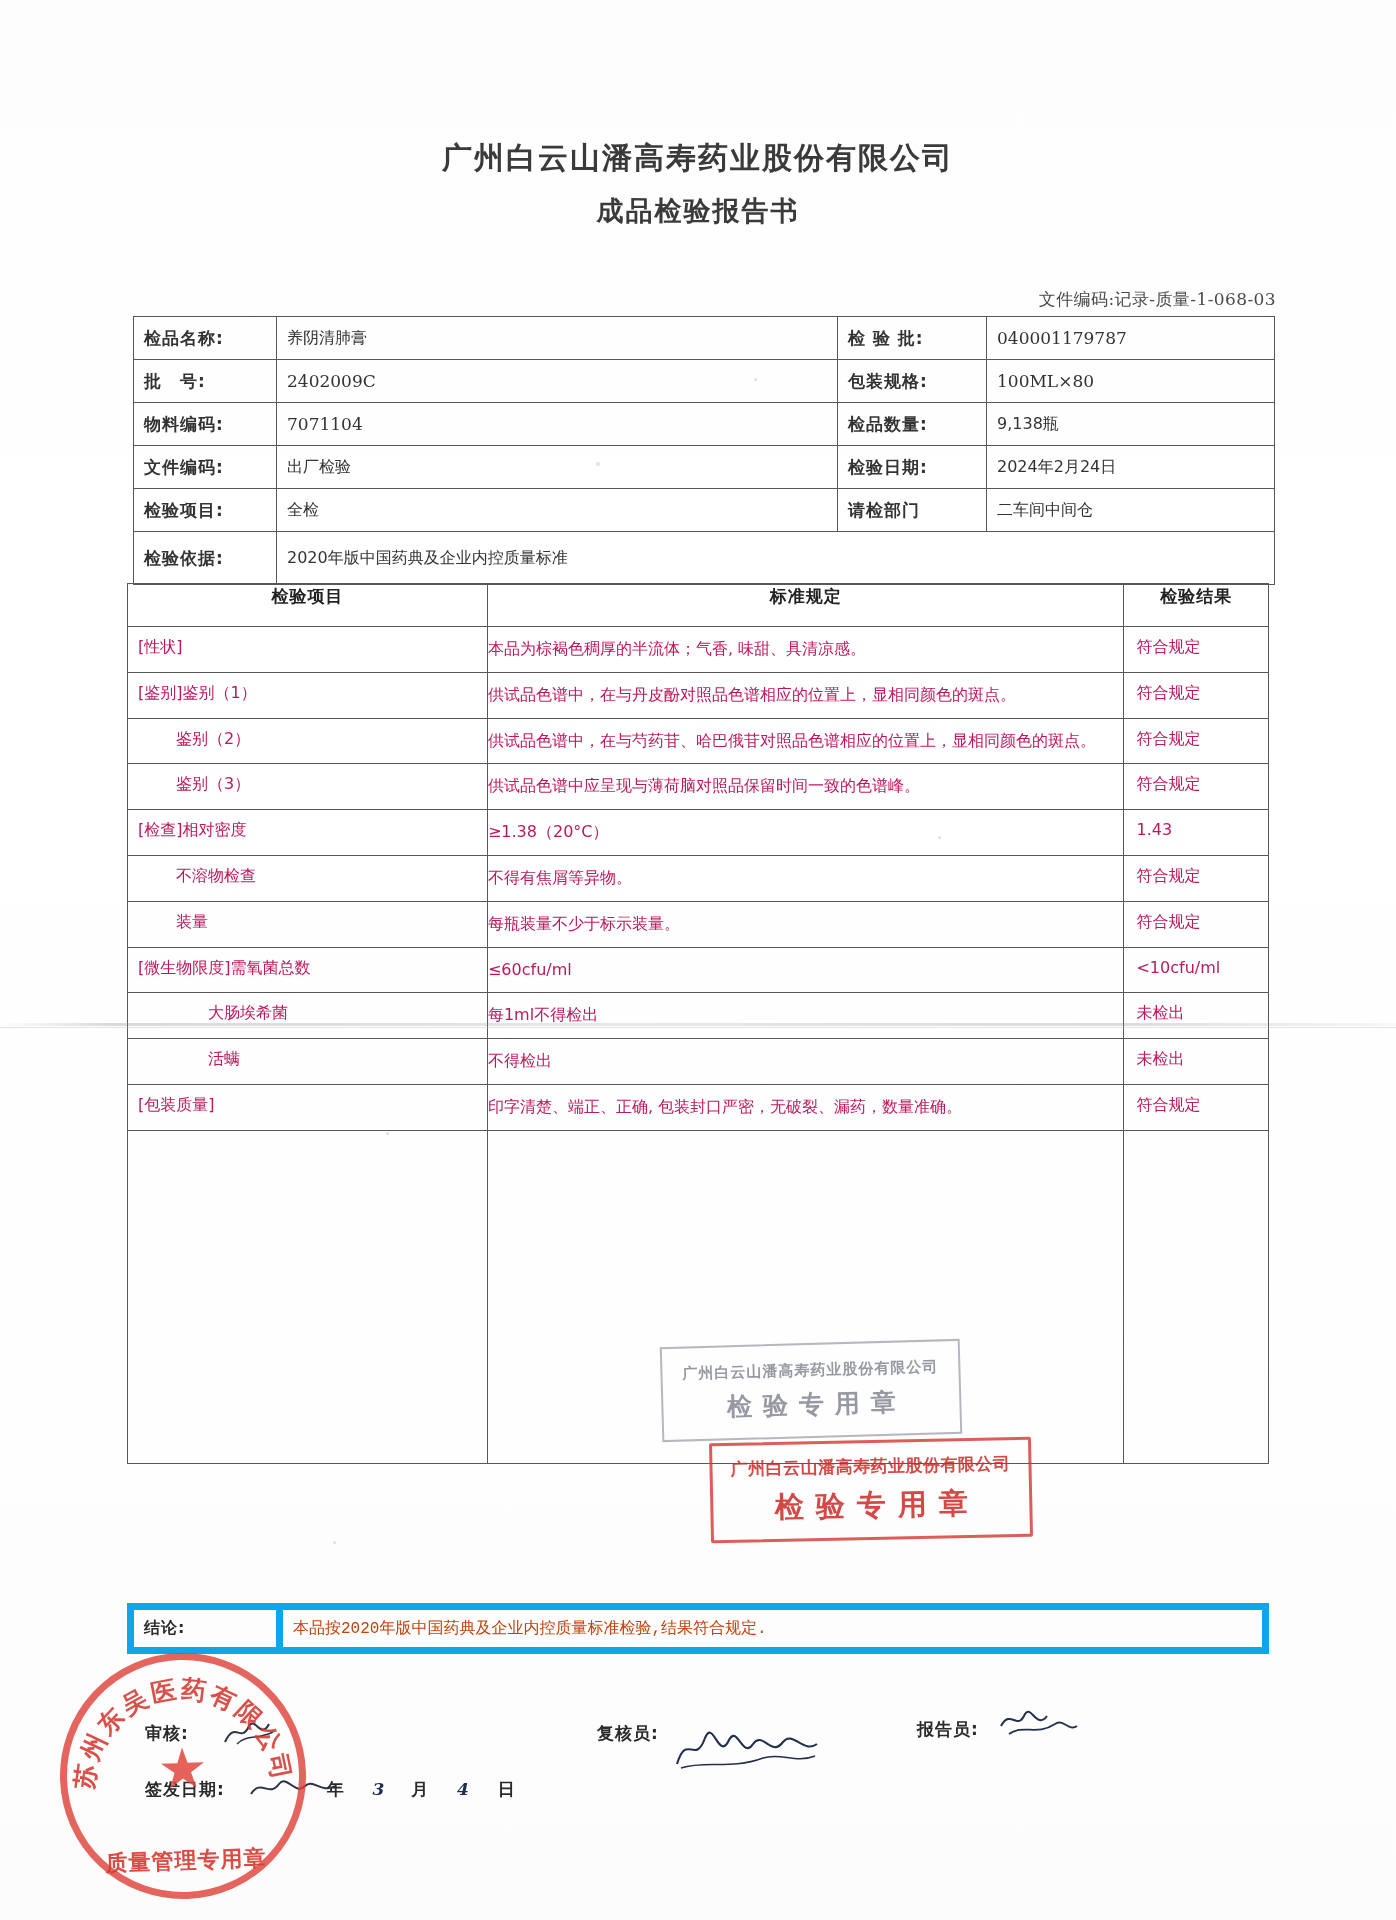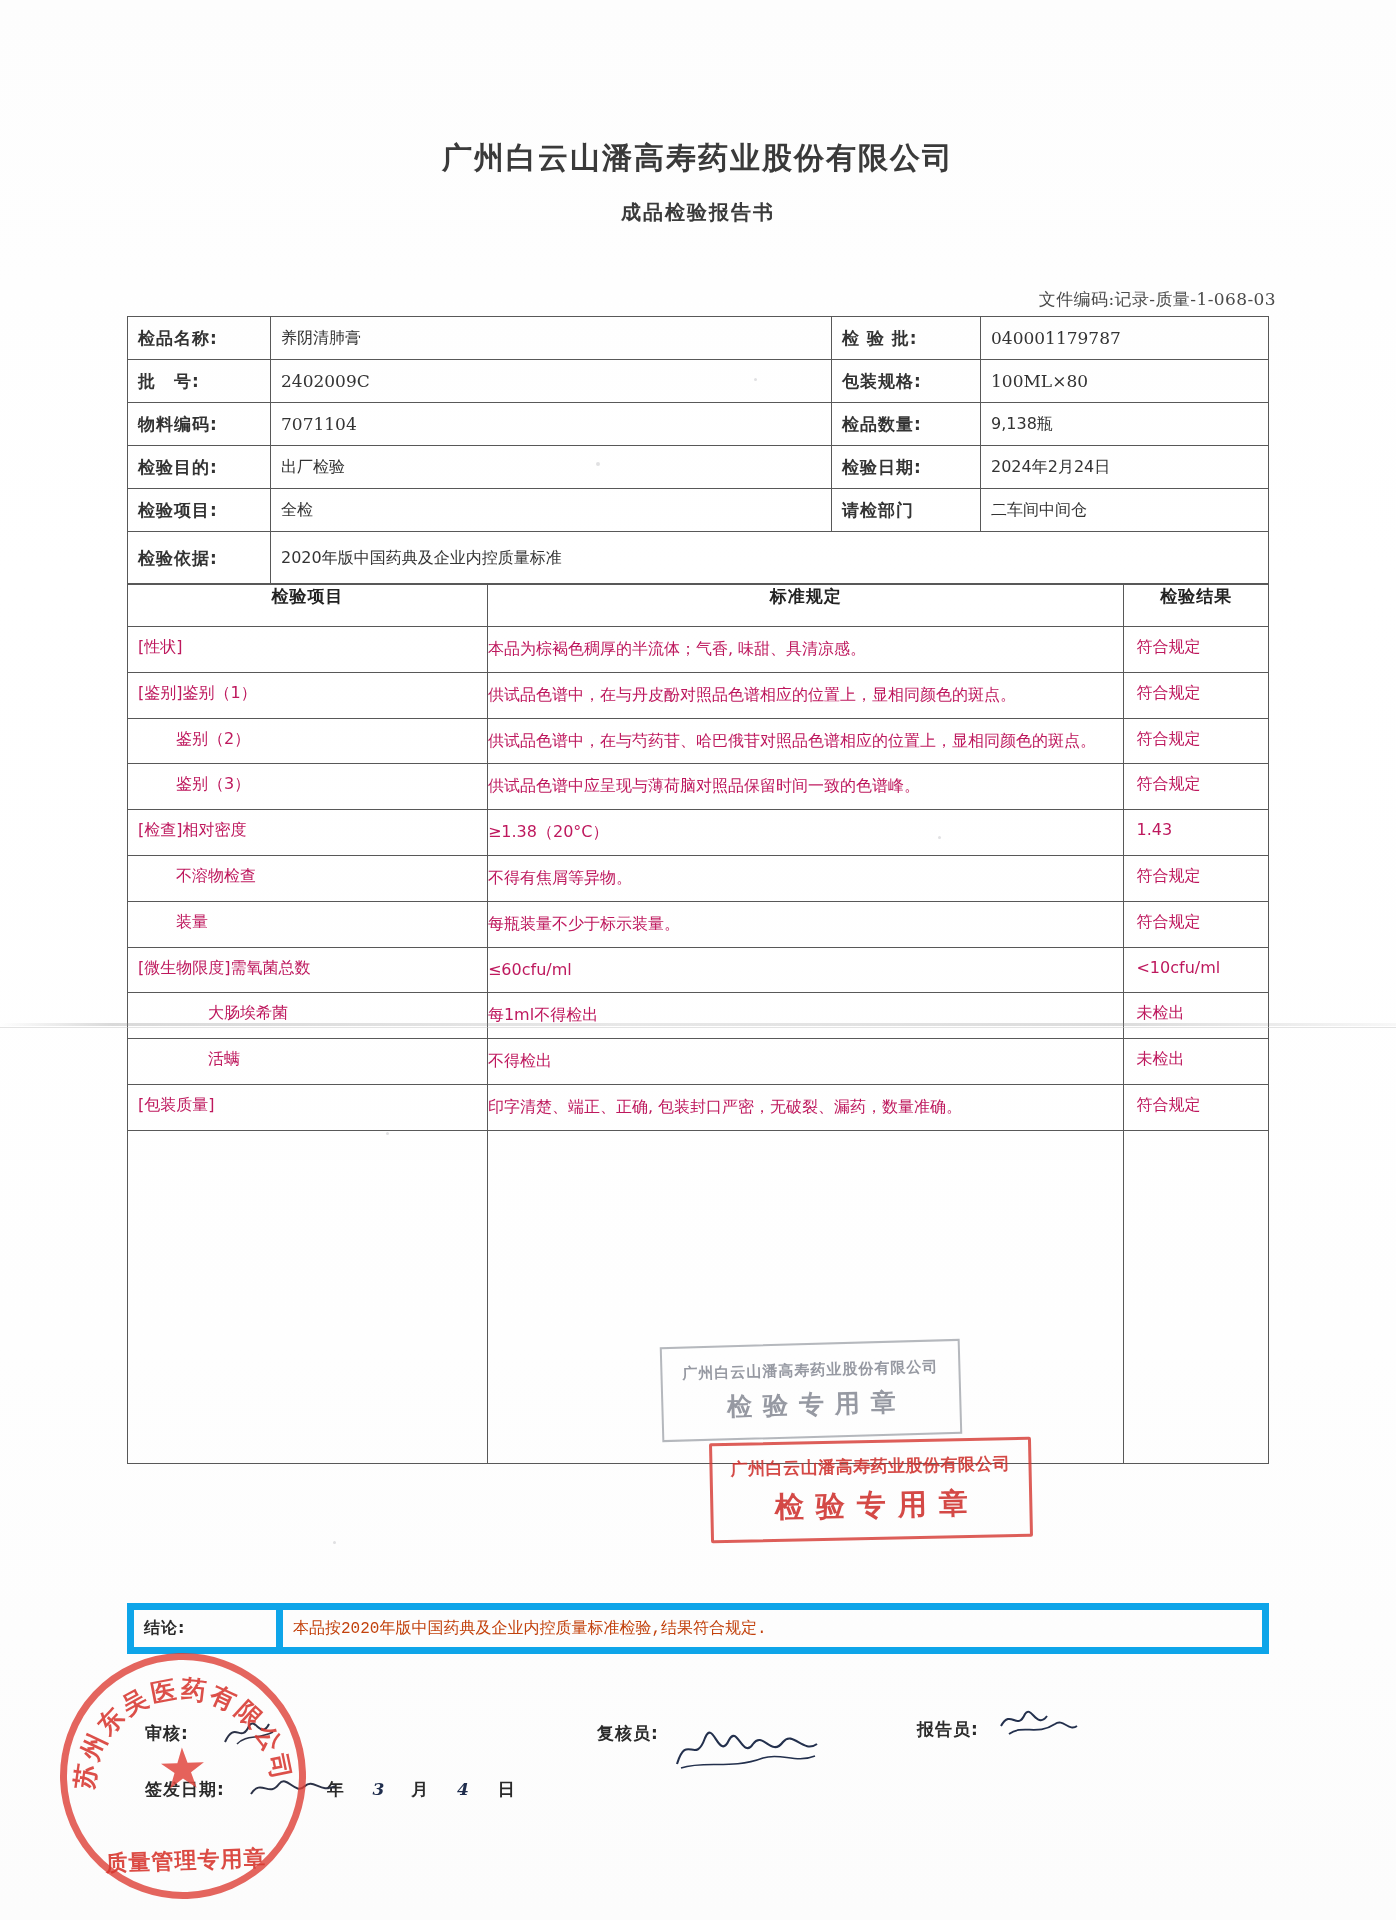--- a/index.html
+++ b/index.html
@@ -31,35 +31,35 @@
   .wrap{position:absolute;left:0;top:0;width:1396px;height:1920px;}
 
   
   .doc-title{
     text-align:center;
     font-weight:bold;
     color:#3a3a3a;
     letter-spacing:2px;
   }
   .title-1{font-size:30px;margin-top:138px;}
-  .title-2{font-size:20px;margin-top:20px;text-align:center;}
+  .title-2{font-size:27px;margin-top:14px;text-align:center;}
 
   .filecode{
     position:absolute;
     right:120px;top:288px;
     font-size:17px;
     color:#4a4a4a;
     font-family:"DejaVu Serif","Liberation Serif",serif;
     letter-spacing:.4px;
   }
 
   
   table{border-collapse:collapse;}
   .info-table{
-    position:absolute;left:127px;top:316px;width:1142px;
+    position:absolute;left:133px;top:316px;width:1142px;
     font-size:17px;
   }
   .info-table td{
     border:1px solid #585858;
     height:38px;
     padding:2px 10px;
     vertical-align:middle;
     color:#333;
   }
   .lbl{
@@ -220,21 +220,21 @@
         <td class="lbl w-right-lbl">包装规格:</td>
         <td class="val">100ML×80</td>
       </tr>
       <tr>
         <td class="lbl">物料编码:</td>
         <td class="val w-left-val">7071104</td>
         <td class="lbl w-right-lbl">检品数量:</td>
         <td class="val val-cn">9,138瓶</td>
       </tr>
       <tr>
-        <td class="lbl">检验目的:</td>
+        <td class="lbl">文件编码:</td>
         <td class="val val-cn w-left-val">出厂检验</td>
         <td class="lbl w-right-lbl">检验日期:</td>
         <td class="val val-cn">2024年2月24日</td>
       </tr>
       <tr>
         <td class="lbl">检验项目:</td>
         <td class="val val-cn w-left-val">全检</td>
         <td class="lbl w-right-lbl">请检部门</td>
         <td class="val val-cn">二车间中间仓</td>
       </tr>

